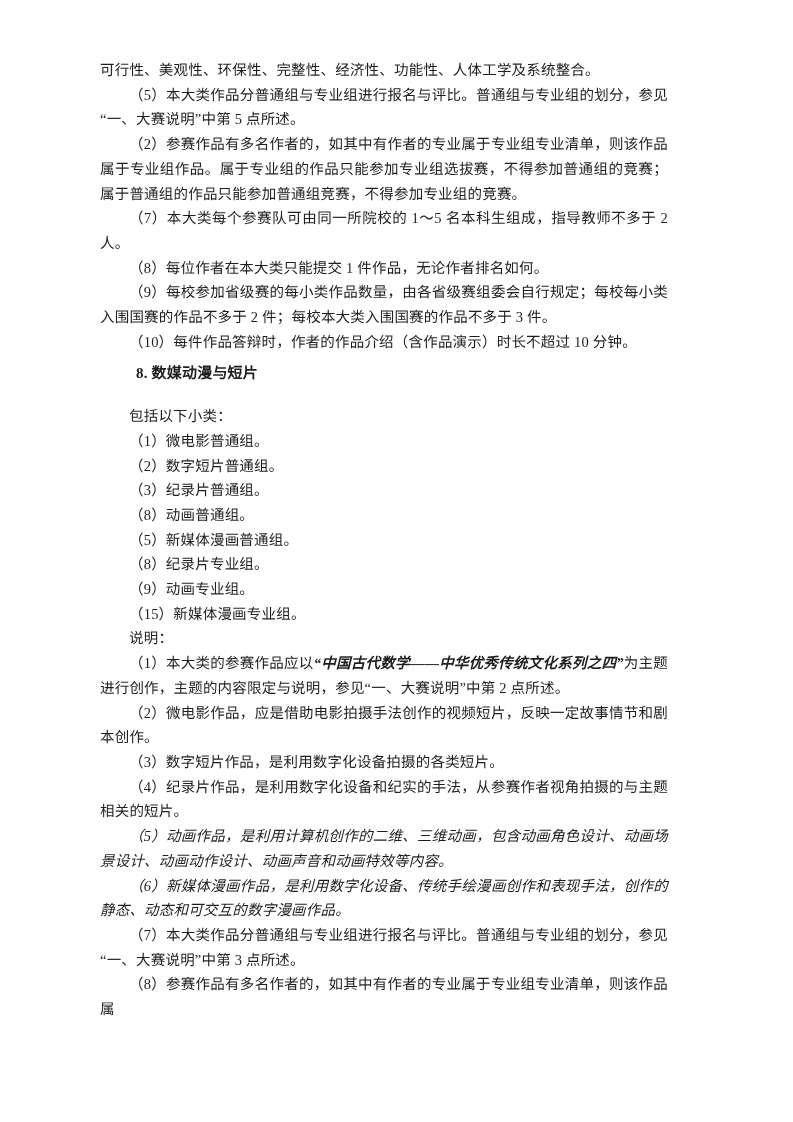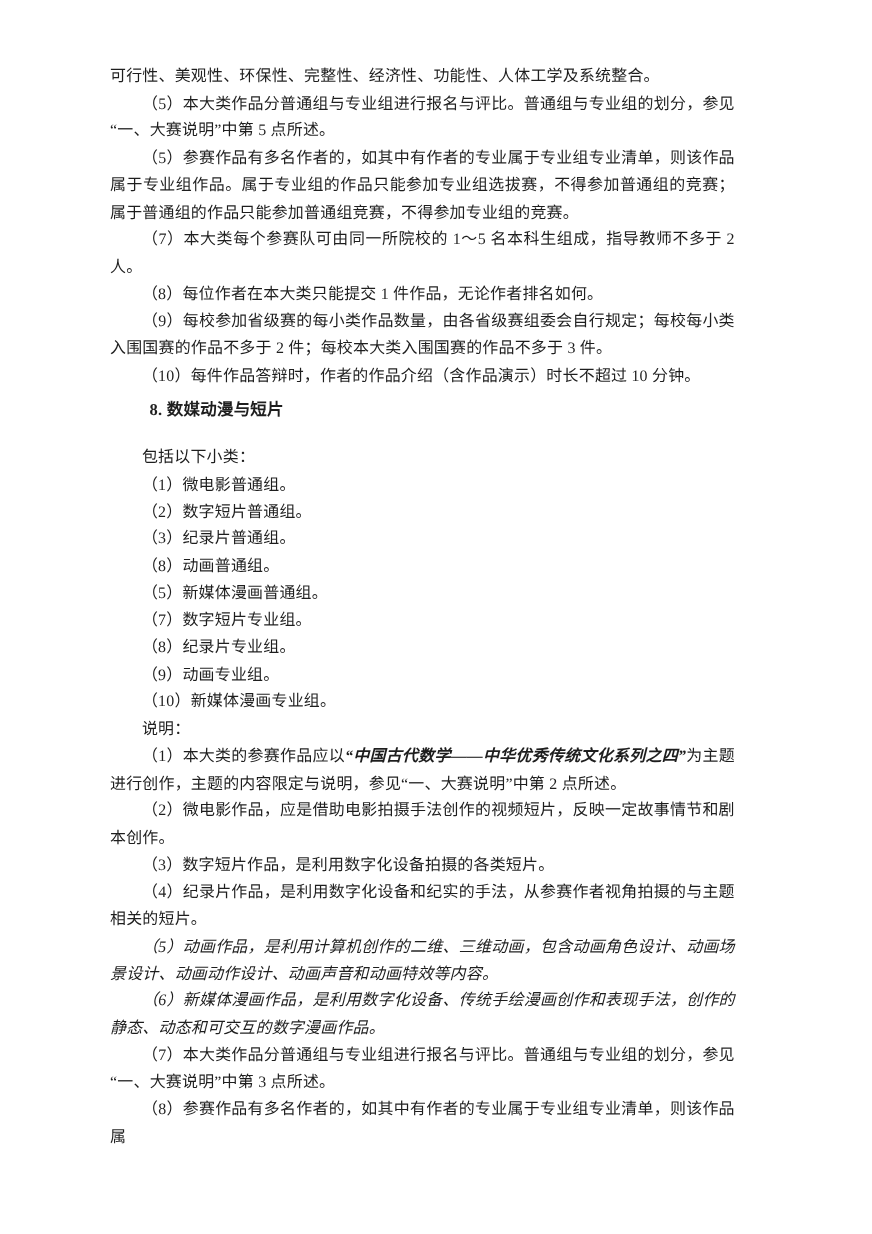--- a/index.html
+++ b/index.html
@@ -54,39 +54,38 @@
 </style>
 </head>
 <body>
 
 <div class="page">
   <div class="content">
 
     <p class="noindent">可行性、美观性、环保性、完整性、经济性、功能性、人体工学及系统整合。</p>
 
     <p class="indent">（5）本大类作品分普通组与专业组进行报名与评比。普通组与专业组的划分，参见“一、大赛说明”中第 5 点所述。</p>
-    <p class="indent">（5）参赛作品有多名作者的，如其中有作者的专业属于专业组专业清单，则该作品属于专业组作品。属于专业组的作品只能参加专业组选拔赛，不得参加普通组的竞赛；属于普通组的作品只能参加普通组竞赛，不得参加专业组的竞赛。</p>
+    <p class="indent">（2）参赛作品有多名作者的，如其中有作者的专业属于专业组专业清单，则该作品属于专业组作品。属于专业组的作品只能参加专业组选拔赛，不得参加普通组的竞赛；属于普通组的作品只能参加普通组竞赛，不得参加专业组的竞赛。</p>
     <p class="indent">（7）本大类每个参赛队可由同一所院校的 1～5 名本科生组成，指导教师不多于 2 人。</p>
     <p class="indent">（8）每位作者在本大类只能提交 1 件作品，无论作者排名如何。</p>
     <p class="indent">（9）每校参加省级赛的每小类作品数量，由各省级赛组委会自行规定；每校每小类入围国赛的作品不多于 2 件；每校本大类入围国赛的作品不多于 3 件。</p>
     <p class="indent">（10）每件作品答辩时，作者的作品介绍（含作品演示）时长不超过 10 分钟。</p>
 
     <h2 class="section-heading">8. 数媒动漫与短片</h2>
 
     <p class="indent">包括以下小类：</p>
 
     <p class="indent">（1）微电影普通组。</p>
     <p class="indent">（2）数字短片普通组。</p>
     <p class="indent">（3）纪录片普通组。</p>
     <p class="indent">（8）动画普通组。</p>
     <p class="indent">（5）新媒体漫画普通组。</p>
-    <p class="indent">（7）数字短片专业组。</p>
     <p class="indent">（8）纪录片专业组。</p>
     <p class="indent">（9）动画专业组。</p>
-    <p class="indent">（10）新媒体漫画专业组。</p>
+    <p class="indent">（15）新媒体漫画专业组。</p>
 
     <p class="indent">说明：</p>
 
     <p class="indent"><span>（1）本大类的参赛作品应以</span><span class="theme-strong">“中国古代数学——中华优秀传统文化系列之四”</span><span>为主题进行创作，主题的内容限定与说明，参见“一、大赛说明”中第 2 点所述。</span></p>
 
     <p class="indent">（2）微电影作品，应是借助电影拍摄手法创作的视频短片，反映一定故事情节和剧本创作。</p>
     <p class="indent">（3）数字短片作品，是利用数字化设备拍摄的各类短片。</p>
     <p class="indent">（4）纪录片作品，是利用数字化设备和纪实的手法，从参赛作者视角拍摄的与主题相关的短片。</p>
     <p class="indent kai">（5）动画作品，是利用计算机创作的二维、三维动画，包含动画角色设计、动画场景设计、动画动作设计、动画声音和动画特效等内容。</p>
     <p class="indent kai">（6）新媒体漫画作品，是利用数字化设备、传统手绘漫画创作和表现手法，创作的静态、动态和可交互的数字漫画作品。</p>

